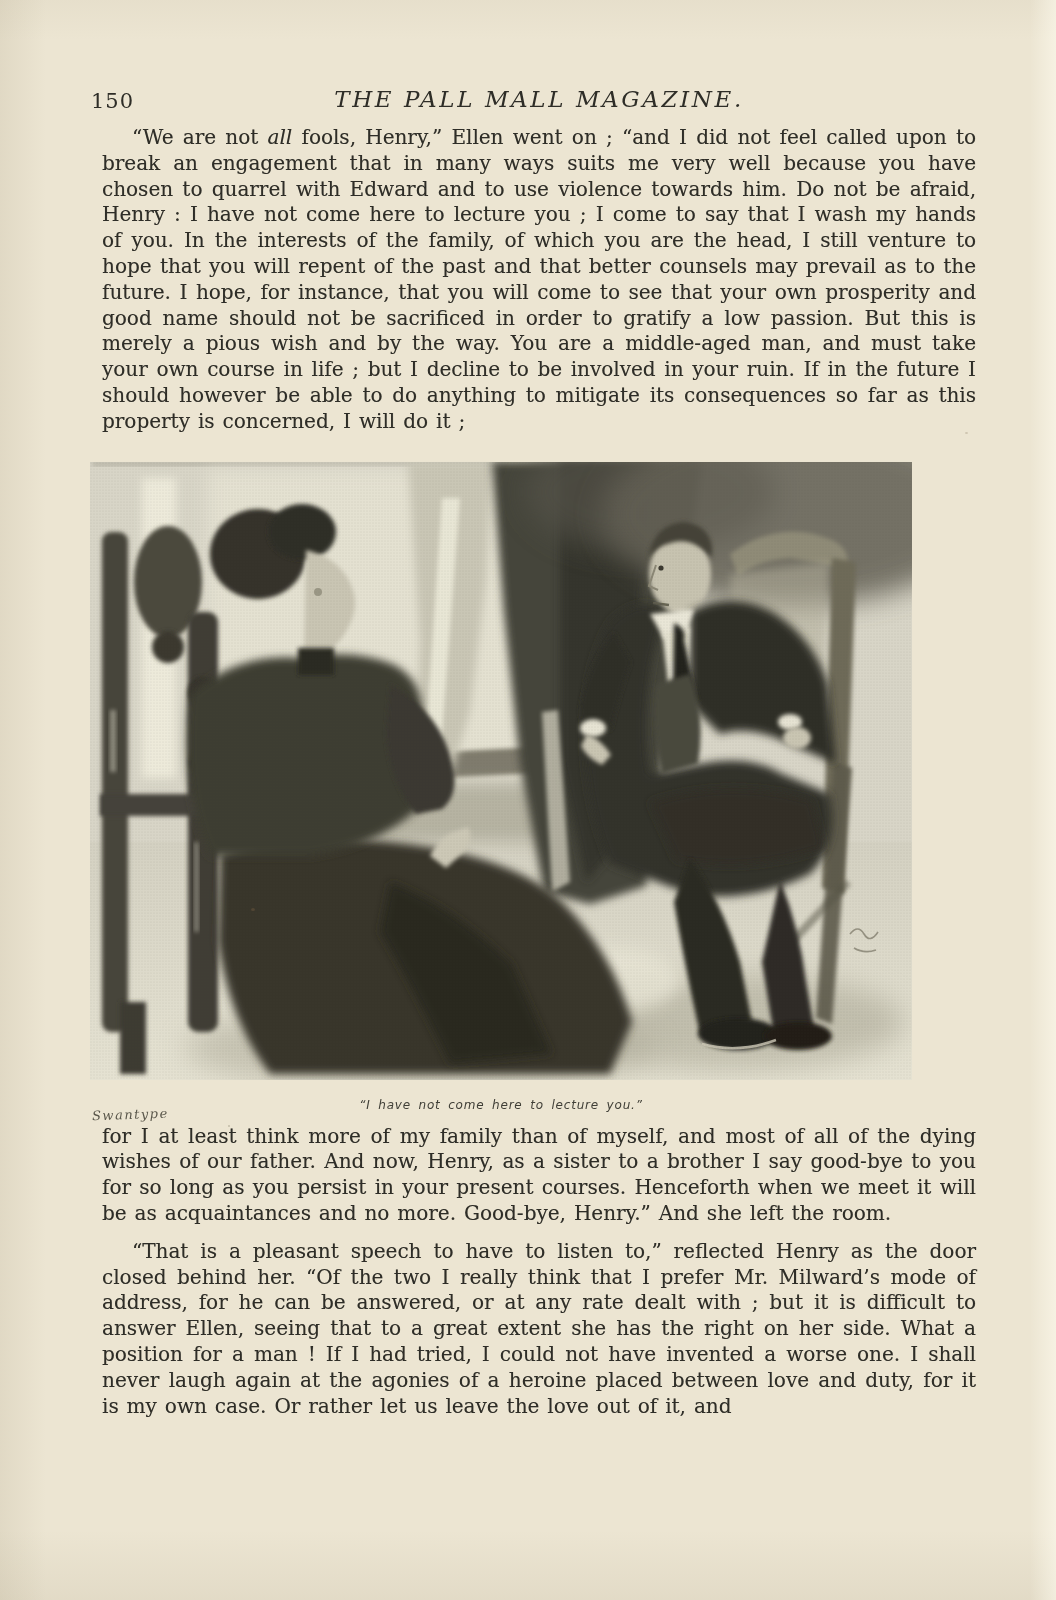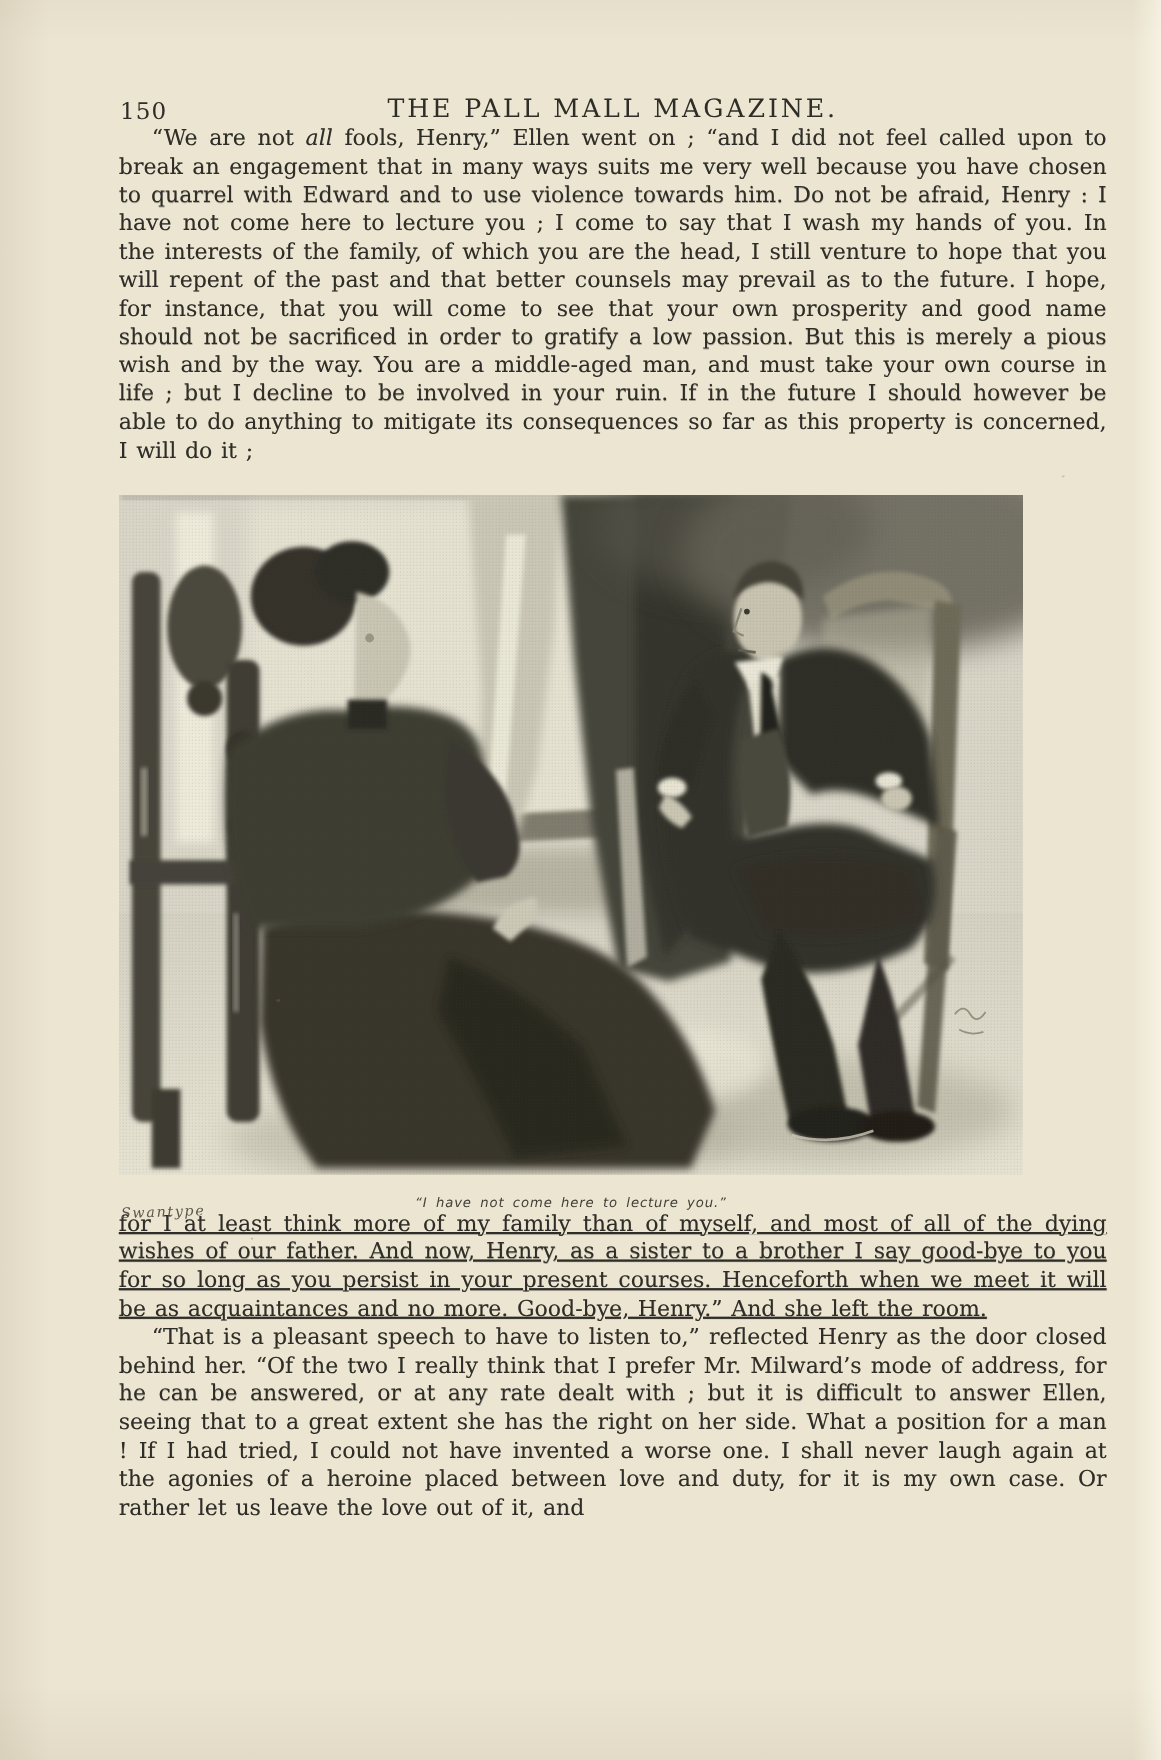--- a/index.html
+++ b/index.html
@@ -10,33 +10,33 @@
     overflow:hidden;
     font-family:"DejaVu Serif", serif;
     color:#2e2d27;
     background:
       linear-gradient(90deg, rgba(140,128,98,0.12), rgba(140,128,98,0) 46px),
       linear-gradient(270deg, rgba(255,252,240,0.55), rgba(255,252,240,0) 26px),
       linear-gradient(0deg, rgba(140,128,98,0.10), rgba(140,128,98,0) 70px),
       linear-gradient(180deg, rgba(140,128,98,0.06), rgba(140,128,98,0) 40px),
       #ece5d2;
   }
-  .content{position:absolute;left:108px;top:86px;width:898px;}
+  .content{position:absolute;left:90px;top:86px;width:898px;}
   .pagehead{position:relative;height:27px;}
   .pagenum{position:absolute;left:1px;top:3px;font-size:21px;letter-spacing:1px;}
   .mag{position:absolute;left:0;right:0;top:0;margin:0;text-align:center;
-       font-size:23px;font-weight:normal;letter-spacing:2.6px;}
+       font-size:23px;font-weight:normal;letter-spacing:2.6px;font-style:italic;}
   p.body{
-    font-size:20px;line-height:25.8px;margin:0;
+    font-size:20px;line-height:25.8px;margin:12px;
     text-align:justify;word-spacing:1.6px;
     text-shadow:0.25px 0.25px 0 rgba(46,45,39,0.35);
   }
   p.indent{text-indent:30px;}
   .p1{margin-top:28px;}
-  .p2{margin-top:17px;text-decoration:underline;}
+  .p2{margin-top:17px;}
   figure.illo{position:relative;width:822px;margin:27px 0 0 0;}
   figure.illo svg{display:block;}
   .swantype{
     position:absolute;left:2px;bottom:-10px;
     font-style:italic;font-size:13px;letter-spacing:1.5px;
     color:#5a574b;transform:rotate(-2deg);
   }
   figcaption{
     margin-top:18px;text-align:center;
     font-family:"DejaVu Sans", sans-serif;font-style:italic;

